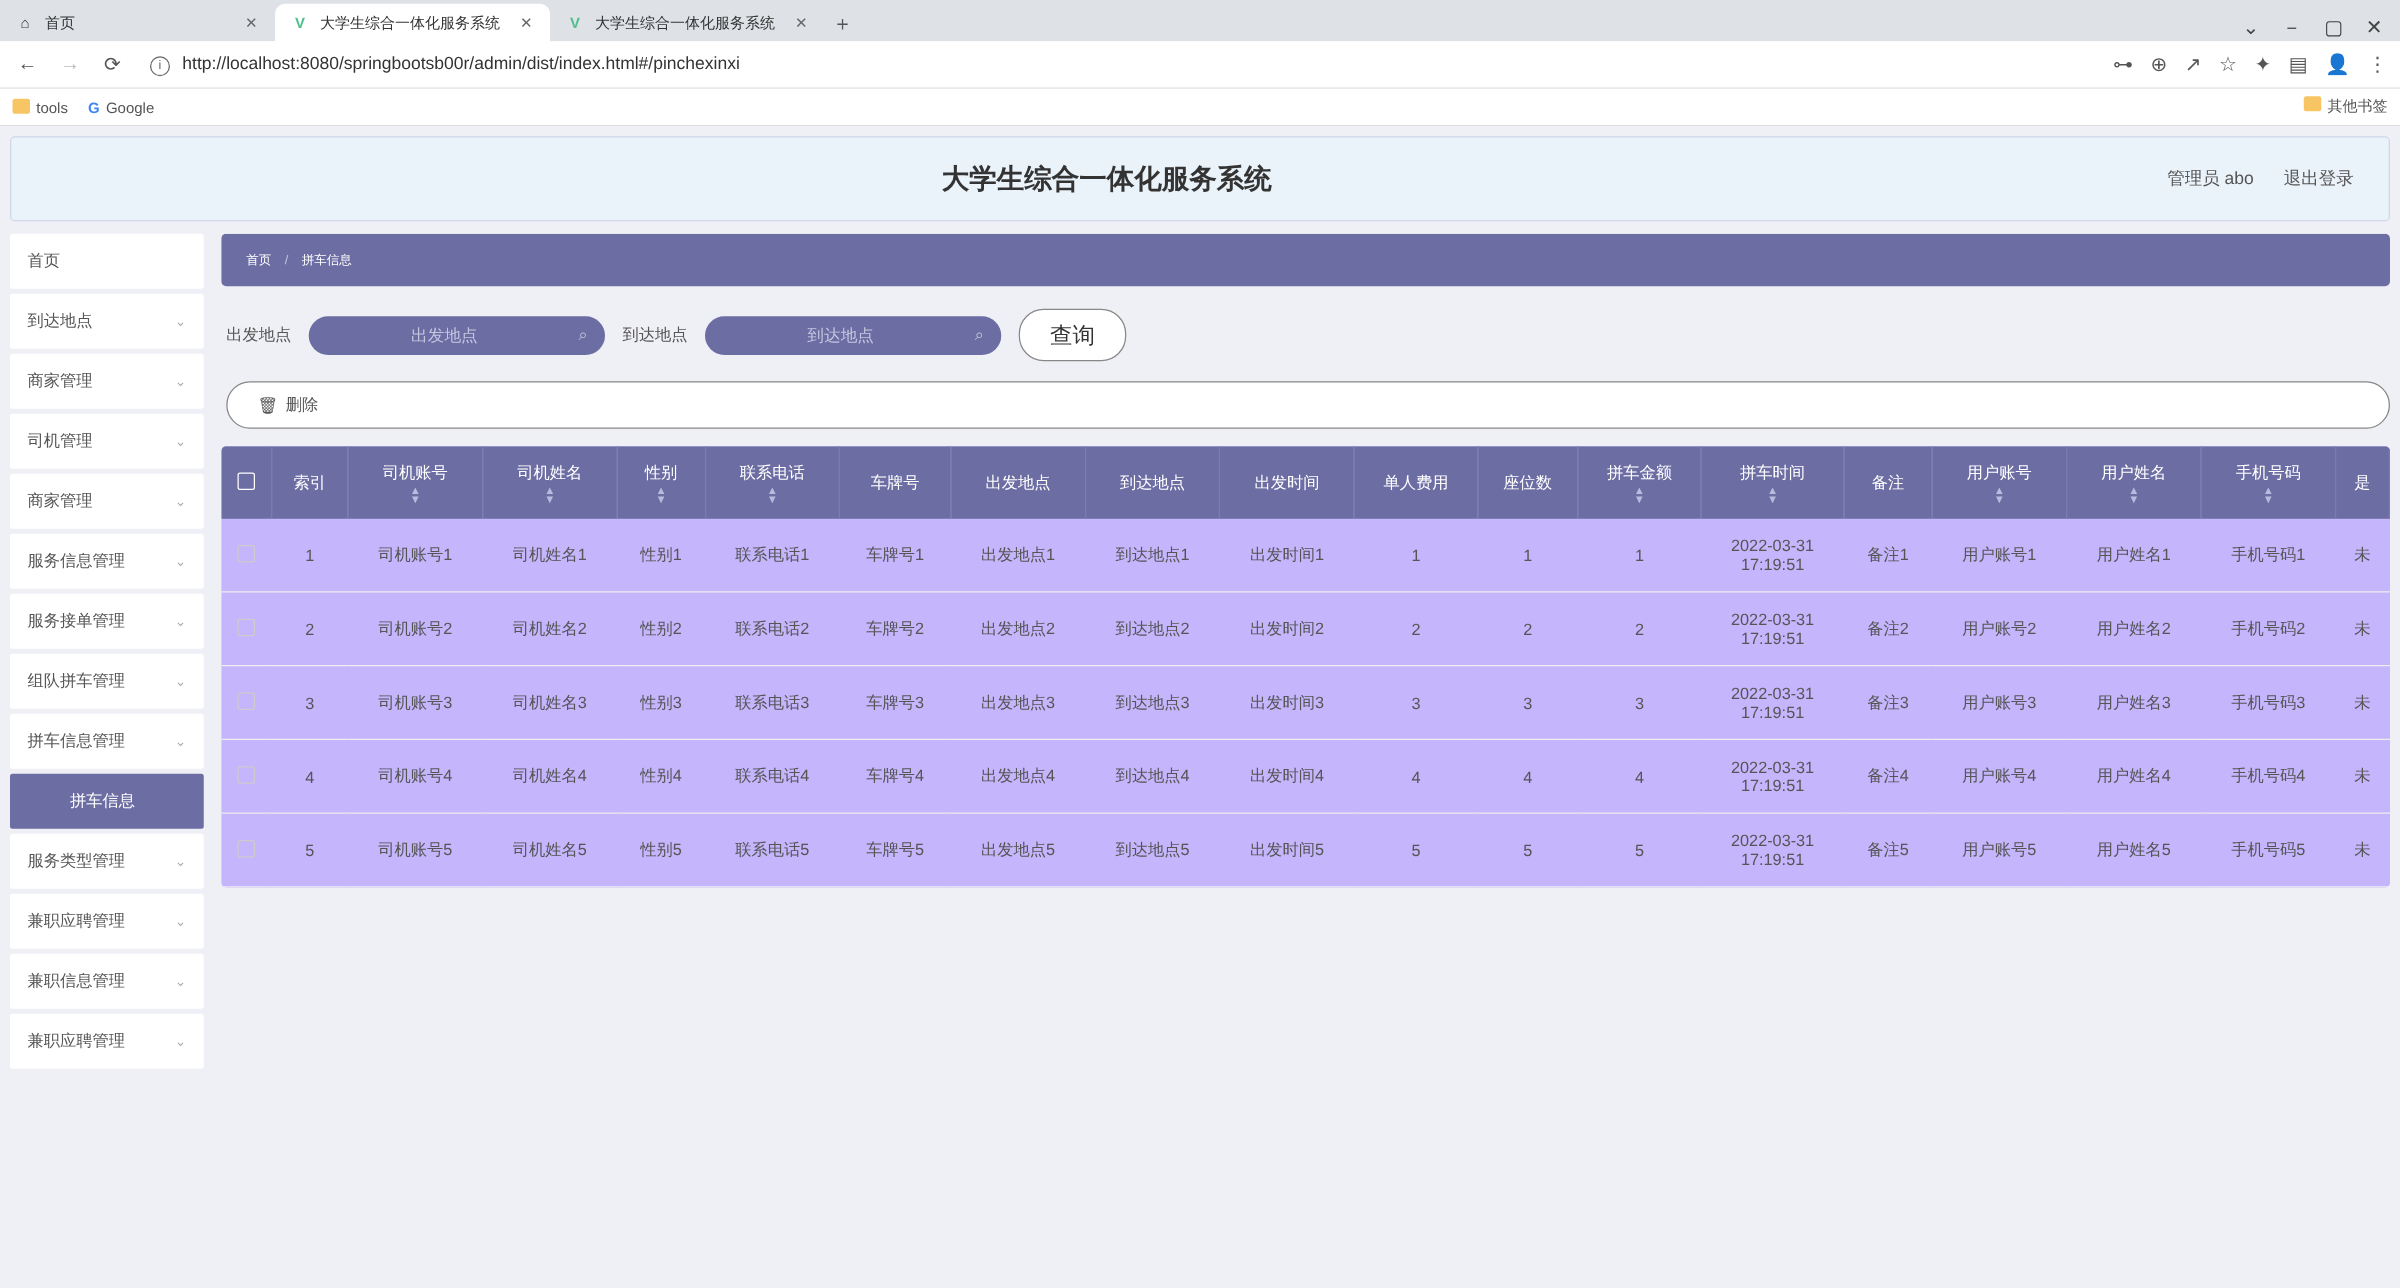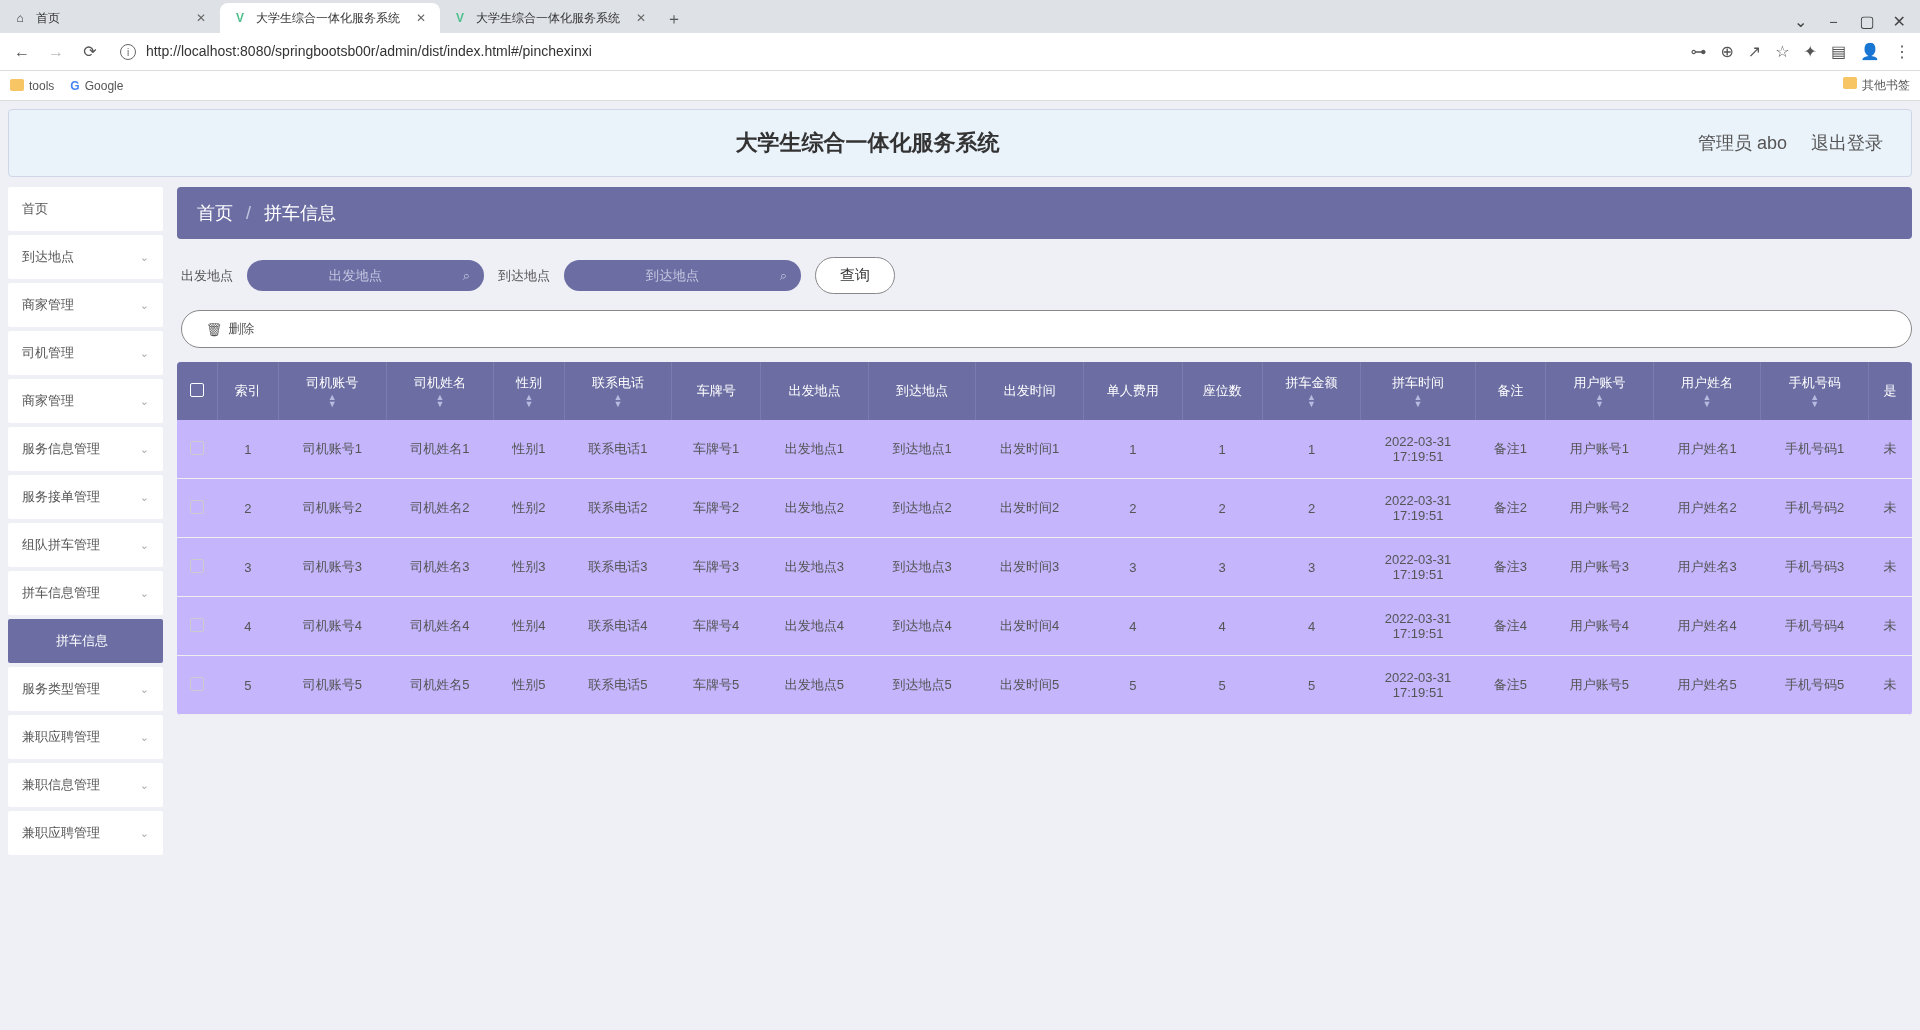--- a/index.html
+++ b/index.html
@@ -20,40 +20,40 @@
 .url-actions { display: flex; gap: 14px; color: #555; }
 
 .bookmarks { background: #fff; height: 30px; display: flex; align-items: center; padding: 0 10px; gap: 16px; font-size: 12px; color: #555; border-bottom: 1px solid #ddd; }
 .bookmark-item { display: flex; align-items: flex-start; gap: 5px; cursor: pointer; }
 .bookmarks-other { margin-left: auto; }
 .folder-icon { width: 14px; height: 12px; background: #f7c563; border-radius: 2px; display: inline-block; }
 
 .app-container { padding: 8px; background: #efeff6; height: calc(100vh - 101px); }
 .app-header { background: #eaf2fa; border: 1px solid #d0d6e8; border-radius: 4px; padding: 18px 28px; display: flex; align-items: center; margin-bottom: 10px; }
 .app-title { font-size: 22px; font-weight: bold; color: #333; margin: 0 auto; }
-.admin-info { font-size: 18px; color: #555; display: flex; gap: 24px; }
+.admin-info { font-size: 14px; color: #555; display: flex; gap: 24px; }
 
 .app-body { display: flex; gap: 14px; height: calc(100% - 80px); }
 
 .sidebar { width: 155px; display: flex; flex-direction: column; gap: 4px; }
 .menu-item { background: #fff; padding: 13px 14px; font-size: 13px; color: #555; display: flex; align-items: center; justify-content: space-between; cursor: pointer; border-radius: 2px; }
 .menu-item.sub { background: #6b6da3; color: #fff; padding-left: 48px; }
 .chevron { color: #aaa; font-size: 11px; }
 
 .content { flex: 1; display: flex; flex-direction: column; overflow: hidden; }
-.breadcrumb { background: #6b6da3; color: #fff; padding: 14px 20px; font-size: 18px; border-radius: 4px; margin-bottom: 18px; }
+.breadcrumb { background: #6b6da3; color: #fff; padding: 14px 20px; font-size: 10px; border-radius: 4px; margin-bottom: 18px; }
 .bc-sep { margin: 0 8px; color: #c5c7e0; }
 
 .search-row { display: flex; align-items: center; gap: 14px; margin-bottom: 16px; padding: 0 4px; }
 .search-label { font-size: 13px; color: #555; }
 .search-pill { background: #6b6da3; border-radius: 20px; padding: 8px 40px 8px 20px; display: flex; align-items: center; color: #c5c7e0; font-size: 13px; position: relative; min-width: 180px; }
 .search-pill input { background: transparent; border: none; color: #fff; text-align: center; width: 100%; outline: none; }
 .search-pill input::placeholder { color: #c5c7e0; }
 .search-icon-svg { position: absolute; right: 14px; color: #c5c7e0; }
-.query-btn { border: 1px solid #888; background: #fff; border-radius: 20px; padding: 8px 24px; font-size: 15px; color: #333; cursor: pointer; }
+.query-btn { border: 1px solid #888; background: #fff; border-radius: 20px; padding: 8px 24px; font-size: 18px; color: #333; cursor: pointer; }
 
 .delete-btn { border: 1px solid #888; background: #fff; border-radius: 20px; padding: 9px 24px; font-size: 13px; color: #555; cursor: pointer; display: inline-flex; align-items: center; gap: 6px; margin-bottom: 14px; margin-left: 4px; }
 
 .table-wrap { overflow-x: auto; background: #c4b5fd; border-radius: 4px; }
 table { border-collapse: collapse; width: max-content; min-width: 100%; }
 th { background: #6b6da3; color: #fff; padding: 12px 8px; font-size: 13px; font-weight: normal; text-align: center; border-right: 1px solid #7a7cb0; white-space: nowrap; }
 th .sort { color: #b8bae0; font-size: 9px; display: block; line-height: 7px; margin-top: 2px; }
 td { padding: 14px 8px; font-size: 13px; color: #555; text-align: center; border-bottom: 1px solid #eee; white-space: nowrap; }
 td.wrap { white-space: normal; max-width: 80px; }
 .checkbox { width: 14px; height: 14px; border: 1px solid #ccc; border-radius: 2px; display: inline-block; cursor: pointer; }

